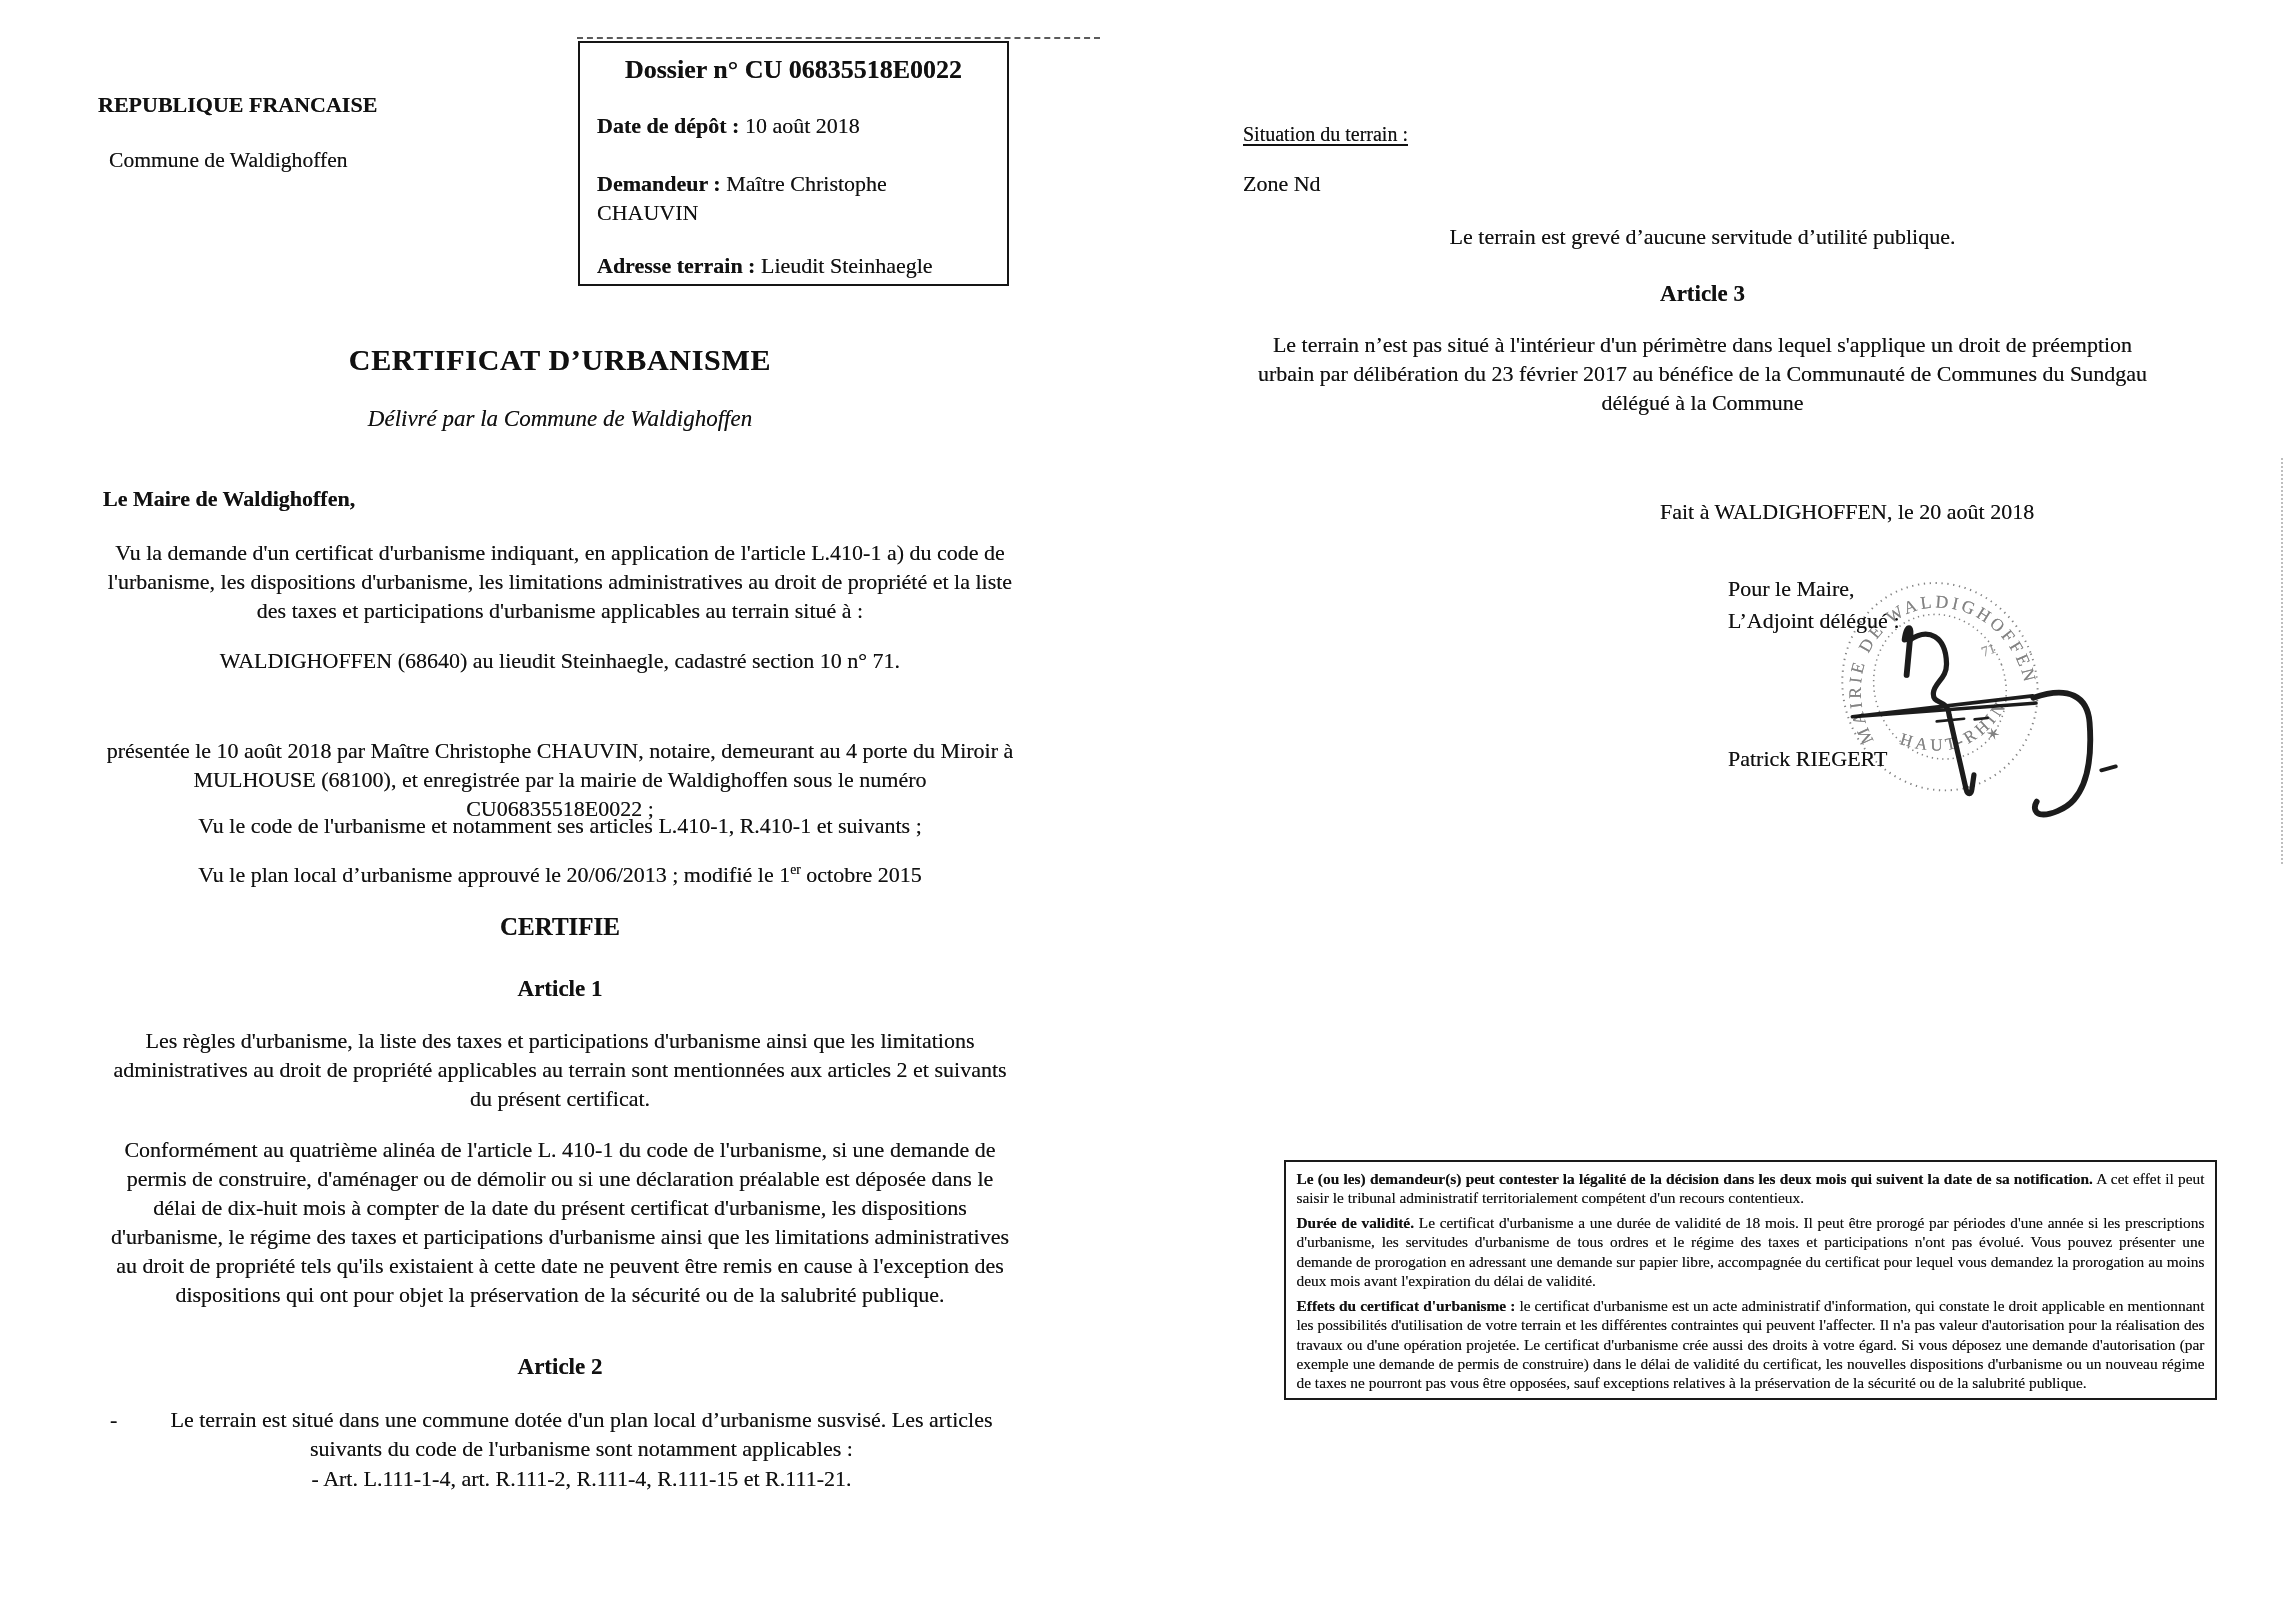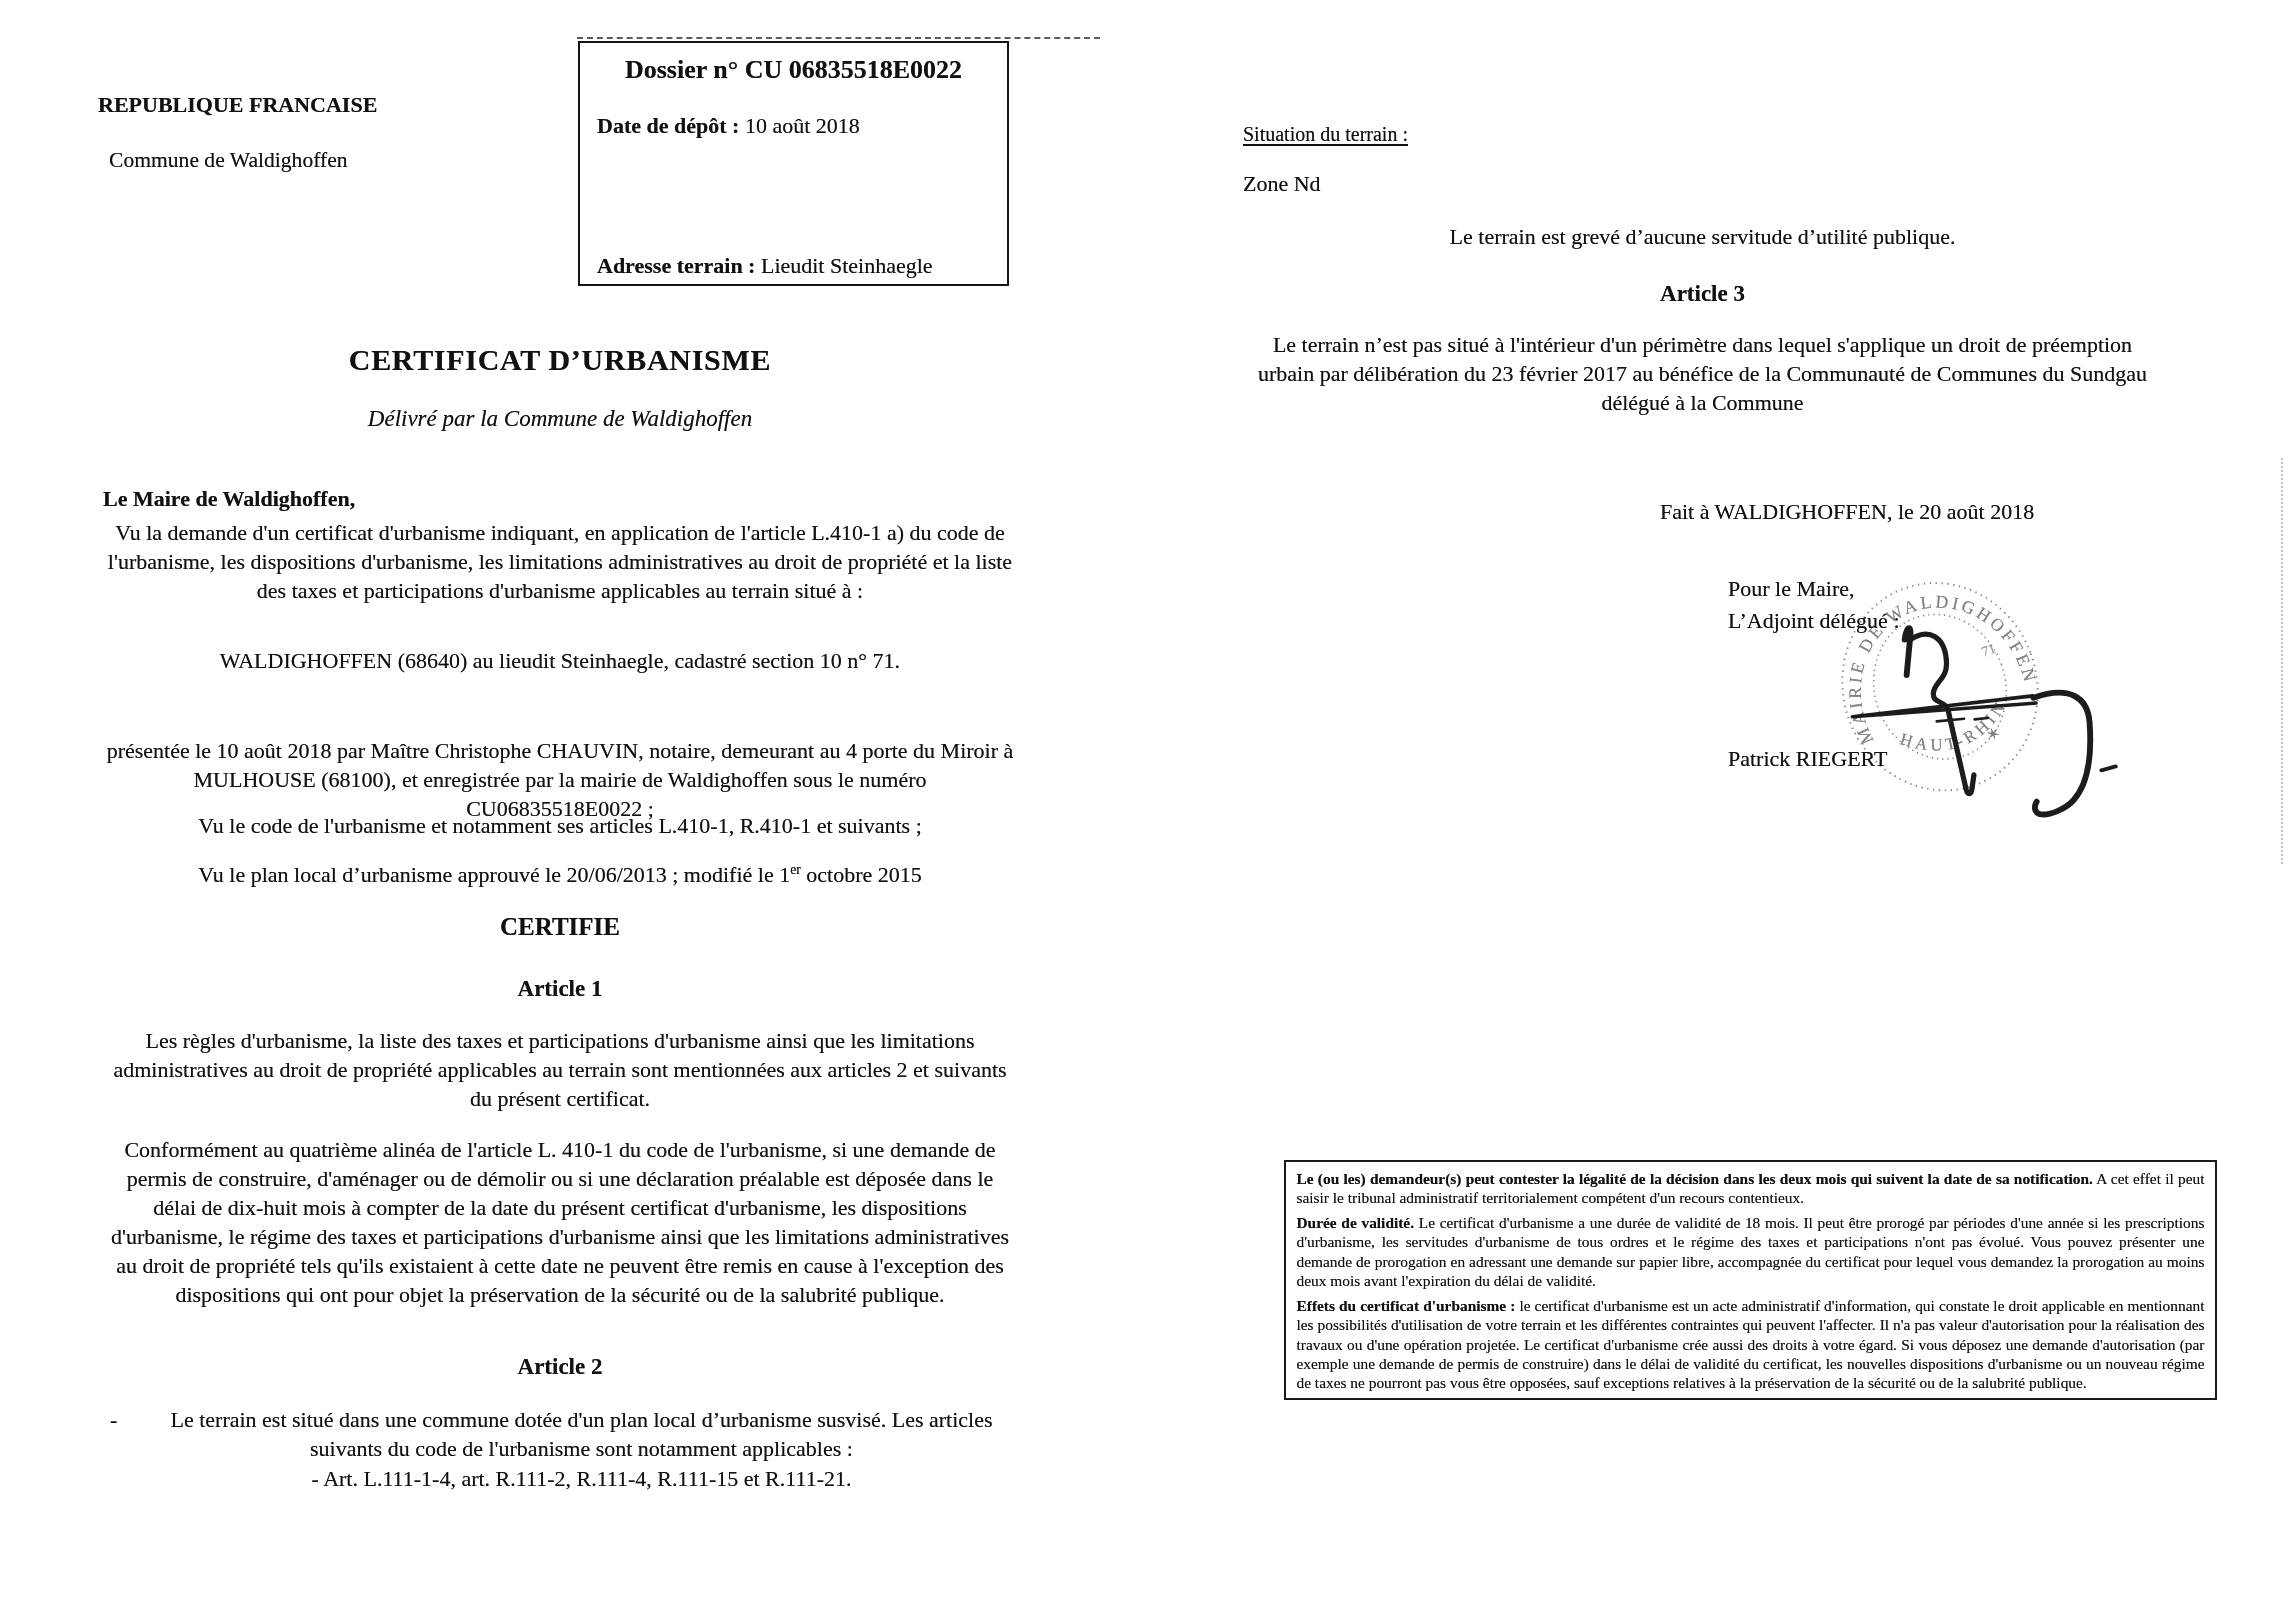--- a/index.html
+++ b/index.html
@@ -41,30 +41,31 @@
   <div>
 
     <div class="abs b" style="left:98px;top:92px;font-size:22px;">REPUBLIQUE FRANCAISE</div>
 
     <div class="abs" style="left:109px;top:148px;font-size:21.6px;font-family:Liberation Serif, serif;">Commune de Waldighoffen</div>
 
     <div class="abs dossier-box" style="left:578px;top:41px;width:427px;height:241px;">
       <div class="abs dashed-top" style="left:-2.6px;top:-6.5px;width:523px;"></div>
       <div class="abs b c" style="left:0;top:11.8px;width:100%;font-size:26px;">Dossier n° CU 06835518E0022</div>
       <div class="line" style="top:68px;"><span class="b">Date de dépôt :</span><span> 10 août 2018</span></div>
+      <div class="line" style="top:126px;width:383px;"><span class="b">Demandeur :</span><span> Maître Christophe CHAUVIN</span></div>
       <div class="line" style="top:208px;"><span class="b">Adresse terrain :</span><span> Lieudit Steinhaegle</span></div>
     </div>
 
     <div class="abs b c doc-title" style="left:103px;top:343px;width:914px;">CERTIFICAT D’URBANISME</div>
 
     <div class="abs i c" style="left:103px;top:406px;width:914px;font-size:23px;">Délivré par la Commune de Waldighoffen</div>
 
     <div class="abs b body-text" style="left:103px;top:484px;">Le Maire de Waldighoffen,</div>
 
-    <div class="abs j body-text" style="left:103px;top:518px;width:914px;">Vu la demande d'un certificat d'urbanisme indiquant, en application de l'article L.410-1 a) du code de l'urbanisme, les dispositions d'urbanisme, les limitations administratives au droit de propriété et la liste des taxes et participations d'urbanisme applicables au terrain situé à :</div>
+    <div class="abs j body-text" style="left:103px;top:538px;width:914px;">Vu la demande d'un certificat d'urbanisme indiquant, en application de l'article L.410-1 a) du code de l'urbanisme, les dispositions d'urbanisme, les limitations administratives au droit de propriété et la liste des taxes et participations d'urbanisme applicables au terrain situé à :</div>
 
     <div class="abs body-text" style="left:103px;top:646px;width:914px;">WALDIGHOFFEN (68640) au lieudit Steinhaegle, cadastré section 10 n° 71.</div>
 
     <div class="abs j body-text" style="left:103px;top:736px;width:914px;">présentée le 10 août 2018 par Maître Christophe CHAUVIN, notaire, demeurant au 4 porte du Miroir à MULHOUSE (68100), et enregistrée par la mairie de Waldighoffen sous le numéro CU06835518E0022 ;</div>
 
     <div class="abs body-text" style="left:103px;top:811px;width:914px;">Vu le code de l'urbanisme et notamment ses articles L.410-1, R.410-1 et suivants ;</div>
 
     <div class="abs body-text" style="left:103px;top:860px;width:914px;"><span>Vu le plan local d’urbanisme approuvé le 20/06/2013 ; modifié le 1</span><sup>er</sup><span> octobre 2015</span></div>
 
     <div class="abs b c head" style="left:103px;top:913px;width:914px;font-size:25px;">CERTIFIE</div>

